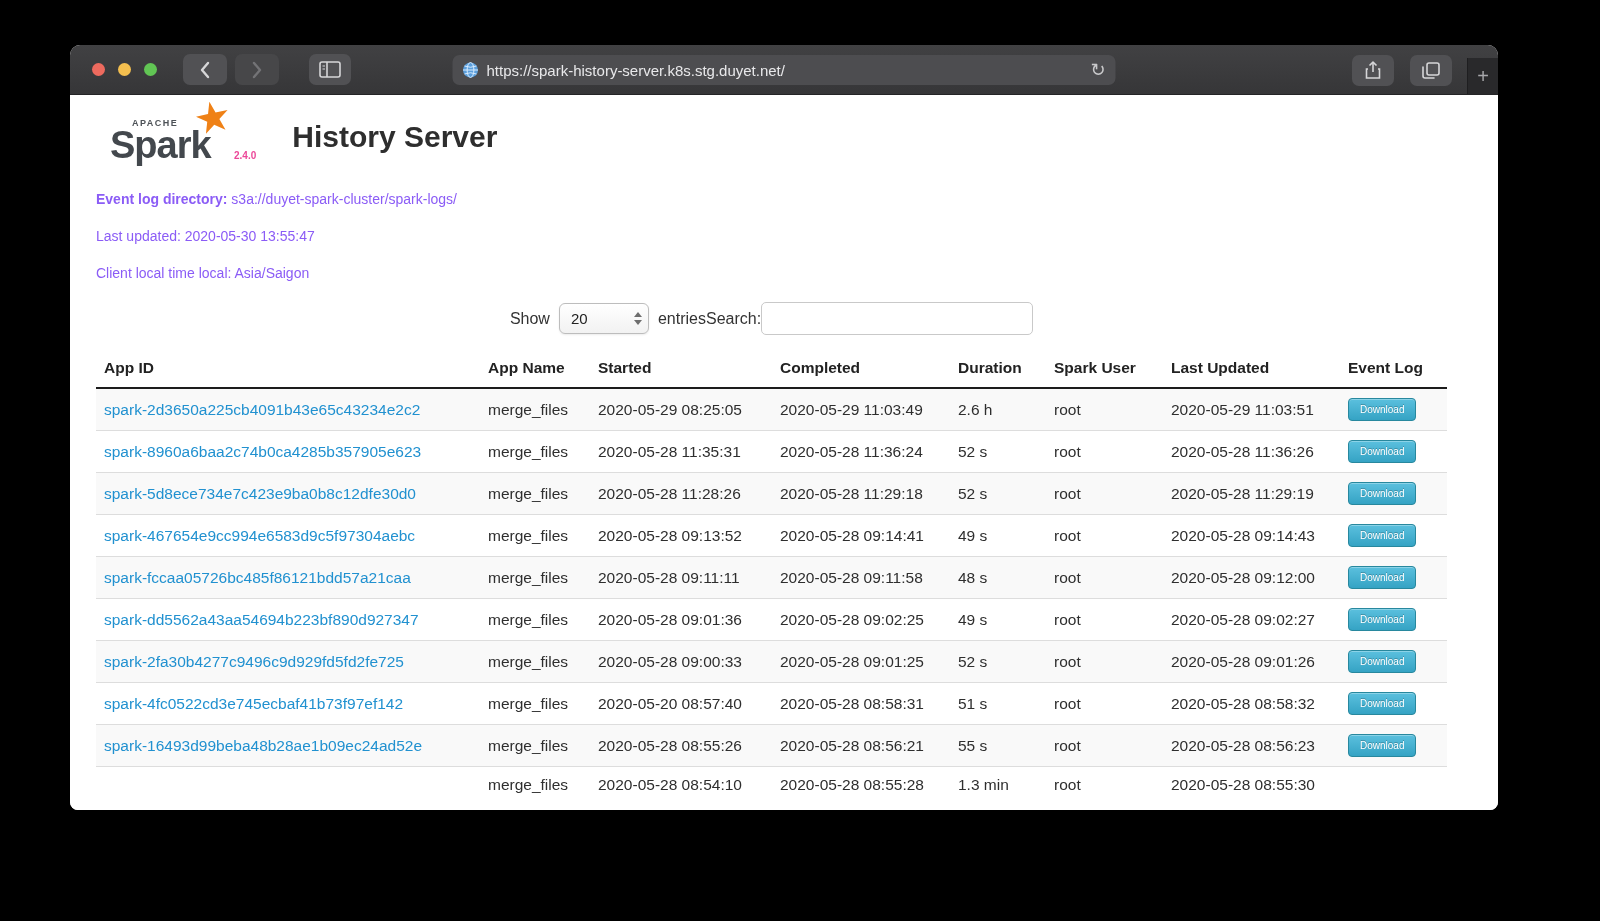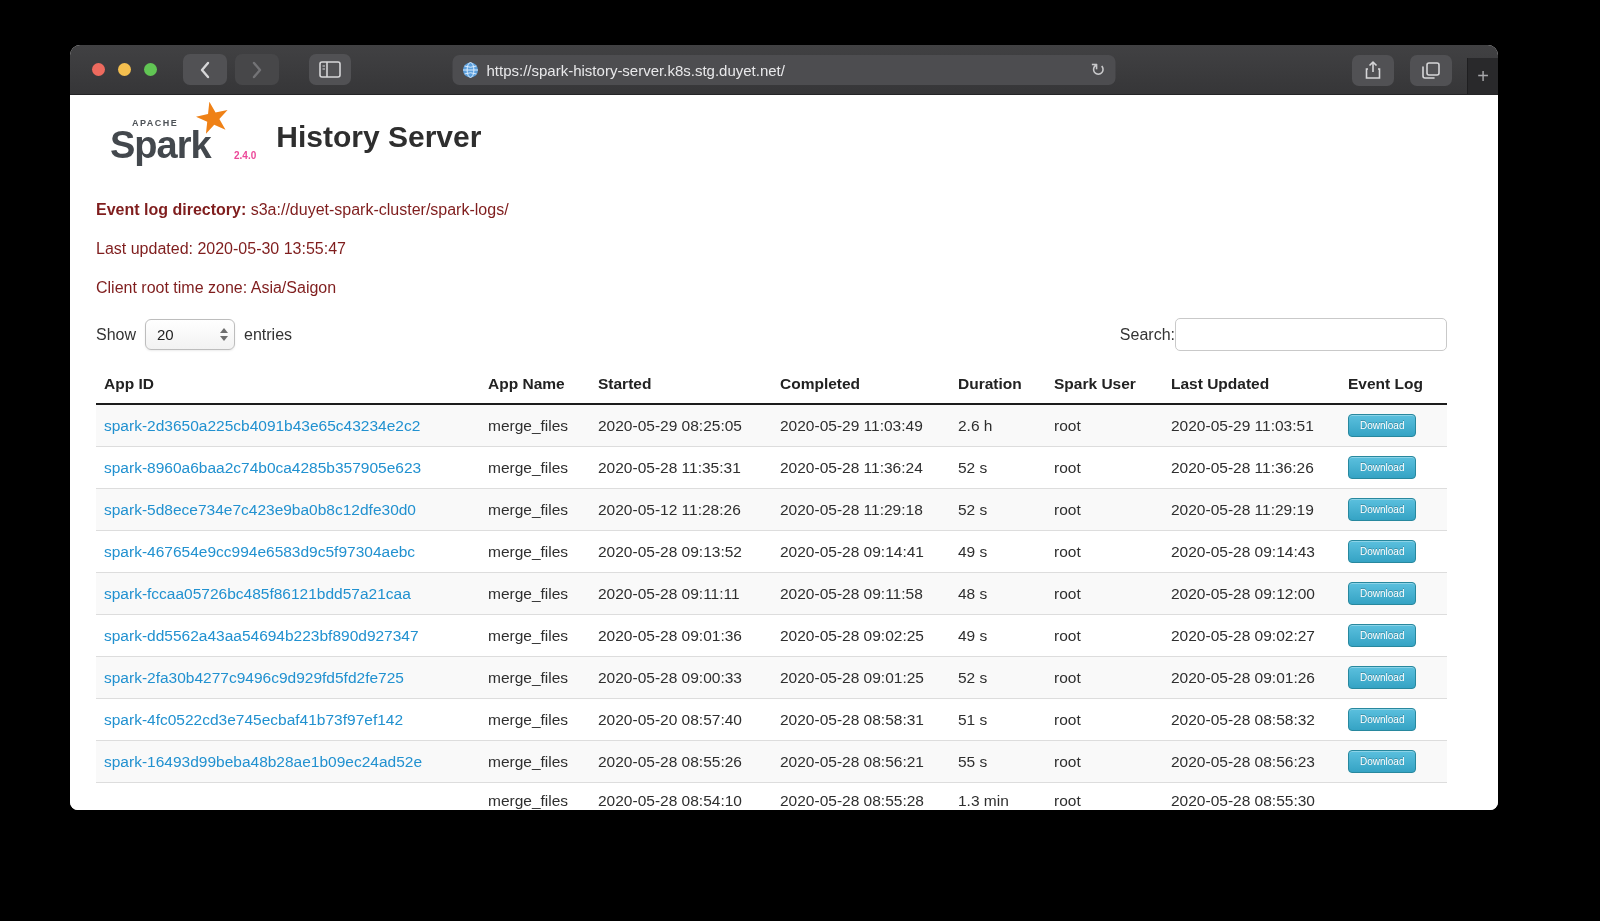--- a/index.html
+++ b/index.html
@@ -40,27 +40,27 @@
   .brand-row { display:flex; align-items:center; margin-top:2px; }
   .spark-logo { position:relative; width:128px; height:56px; }
   .logo-apache { position:absolute; top:7px; left:36px; font-size:9px; font-weight:bold;
                  letter-spacing:1.5px; color:#4d5257; }
   .logo-spark { position:absolute; bottom:0px; left:14px; font-size:38px; font-weight:bold;
                 letter-spacing:-1px; color:#43484d; }
   .logo-star { position:absolute; top:-14px; right:-8px; font-size:42px; color:#ef8116;
                transform:rotate(-12deg); line-height:1; }
   .logo-version { font-size:10px; color:#ec4899; font-weight:bold; align-self:flex-end;
                   margin:0 0 6px 10px; }
-  .page-title { font-size:30px; font-weight:bold; color:#2e2e2e; margin-left:20px; margin-top:-4px; }
-
-  .info-block { margin-top:34px; font-size:16px; color:#7f1d1d; }
+  .page-title { font-size:30px; font-weight:bold; color:#2e2e2e; margin-left:36px; margin-top:-4px; }
+
+  .info-block { margin-top:24px; font-size:14px; color:#8b5cf6; }
   .info-line { margin-bottom:21px; }
   .info-line b { font-weight:bold; }
 
-  .controls { display:flex; align-items:center; justify-content:space-between; margin-top:6px; }
+  .controls { display:flex; align-items:center; justify-content:center; margin-top:6px; }
   .show-group { display:flex; align-items:center; gap:9px; font-size:16px; }
   .select-box { width:90px; height:31px; border:1px solid #bdbdbd; border-radius:6px;
                 background:linear-gradient(#ffffff,#f2f2f2); display:flex; align-items:center;
                 justify-content:space-between; padding:0 6px 0 11px; font-size:15px; color:#222;
                 cursor:pointer; box-shadow:0 1px 2px rgba(0,0,0,0.08); }
   .stepper { display:flex; flex-direction:column; gap:3px; align-items:center; }
   .tri-up { width:0; height:0; border-left:4px solid transparent; border-right:4px solid transparent;
             border-bottom:5px solid #6e6e6e; }
   .tri-down { width:0; height:0; border-left:4px solid transparent; border-right:4px solid transparent;
               border-top:5px solid #6e6e6e; }
@@ -172,21 +172,21 @@
         <span class="logo-spark">Spark</span>
         <span class="logo-star">★</span>
       </div>
       <span class="logo-version">2.4.0</span>
       <h1 class="page-title">History Server</h1>
     </div>
 
     <div class="info-block">
       <div class="info-line"><b>Event log directory:</b><span> s3a://duyet-spark-cluster/spark-logs/</span></div>
       <div class="info-line">Last updated: 2020-05-30 13:55:47</div>
-      <div class="info-line">Client root time zone: Asia/Saigon</div>
+      <div class="info-line">Client local time local: Asia/Saigon</div>
     </div>
 
     <div class="controls">
       <div class="show-group">
         <span>Show</span>
         <div class="select-box">
           <span>20</span>
           <span class="stepper">
             <span class="tri-up"></span>
               <span class="tri-down"></span>
@@ -240,21 +240,21 @@
             <td class="c2">2020-05-28 11:35:31</td>
             <td class="c3">2020-05-28 11:36:24</td>
             <td class="c4">52 s</td>
             <td class="c5">root</td>
             <td class="c6">2020-05-28 11:36:26</td>
             <td class="c7"><button class="download-btn">Download</button></td>
           </tr>
           <tr>
             <td class="c0"><a href="#">spark-5d8ece734e7c423e9ba0b8c12dfe30d0</a></td>
             <td class="c1">merge_files</td>
-            <td class="c2">2020-05-12 11:28:26</td>
+            <td class="c2">2020-05-28 11:28:26</td>
             <td class="c3">2020-05-28 11:29:18</td>
             <td class="c4">52 s</td>
             <td class="c5">root</td>
             <td class="c6">2020-05-28 11:29:19</td>
             <td class="c7"><button class="download-btn">Download</button></td>
           </tr>
           <tr>
             <td class="c0"><a href="#">spark-467654e9cc994e6583d9c5f97304aebc</a></td>
             <td class="c1">merge_files</td>
             <td class="c2">2020-05-28 09:13:52</td>

